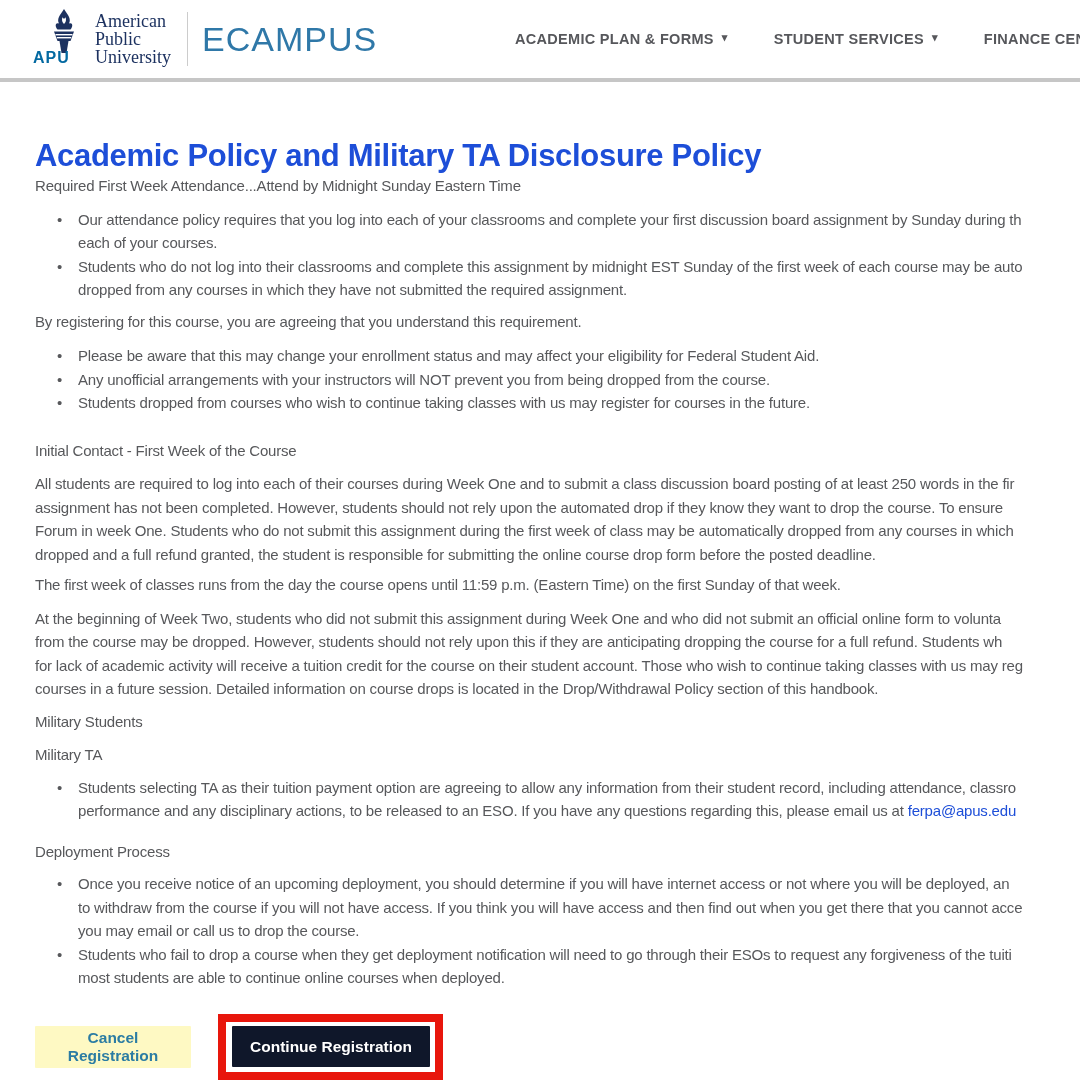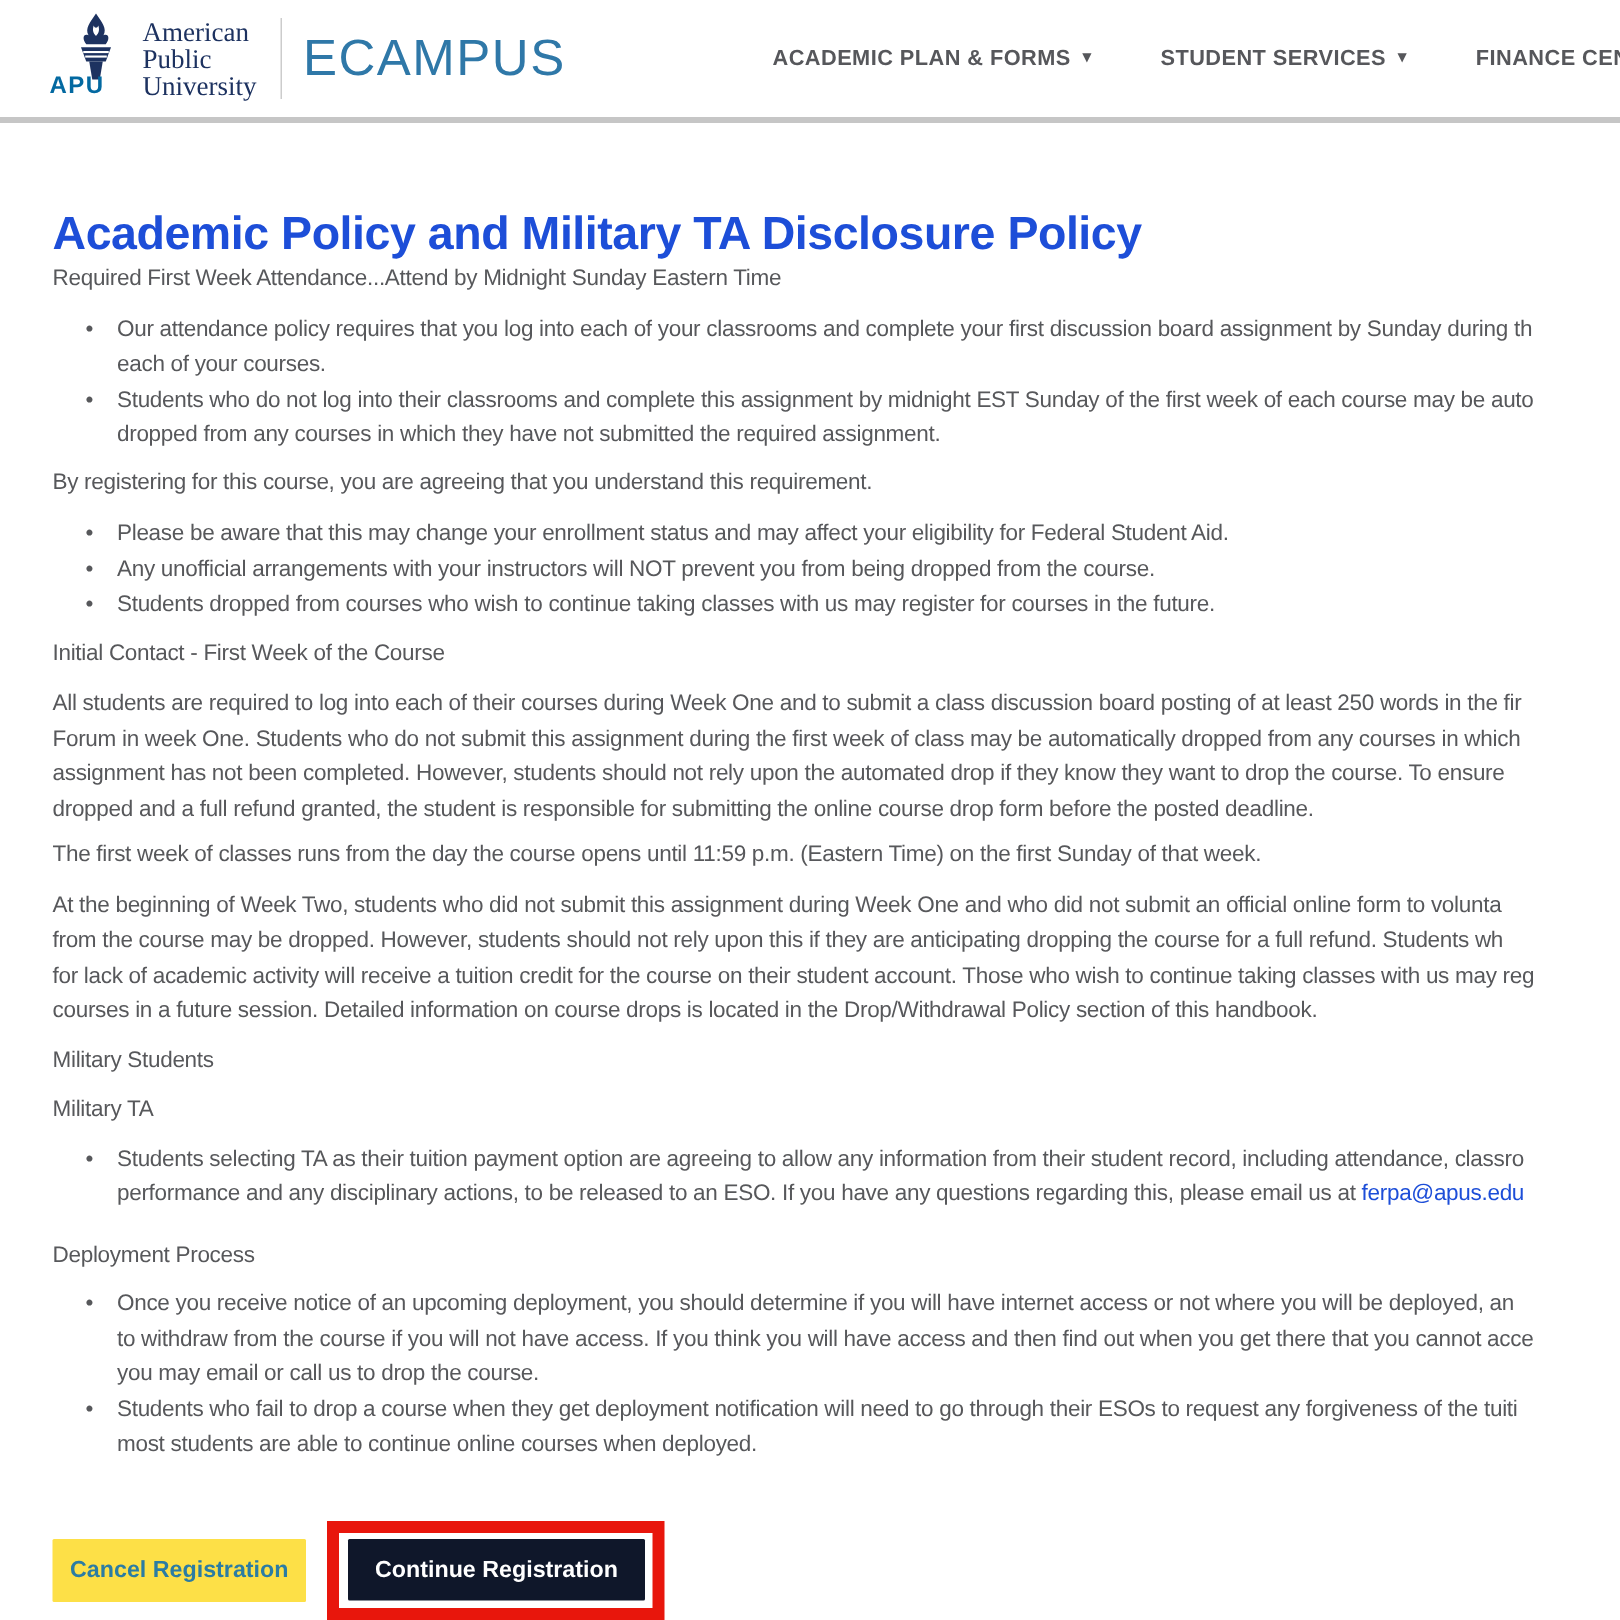--- a/index.html
+++ b/index.html
@@ -22,34 +22,34 @@
   
   .main{padding-left:35px;color:#57585b;font-size:15px;letter-spacing:-0.2px;}
   .title{margin:56px 0 0 0;font-size:31px;line-height:36px;font-weight:700;color:#1d4ed8;letter-spacing:-0.3px;}
   .ln{line-height:23.5px;white-space:nowrap;}
   .li{display:flex;margin-left:22px;}
   .dot{width:21px;flex:none;line-height:23.5px;}
   .mt-s1h{}
   .mt-la{margin-top:10px;}
   .mt-p1{margin-top:8px;}
   .mt-lb{margin-top:11px;}
-  .mt-h2{margin-top:9px;}
+  .mt-h2{margin-top:24px;}
   .mt-p2{margin-top:10px;}
   .mt-p3{margin-top:7px;}
   .mt-p4{margin-top:10px;}
   .mt-h3{margin-top:9px;}
   .mt-h4{margin-top:10px;}
   .mt-lc{margin-top:9px;}
   .mt-h5{margin-top:17px;}
   .mt-ld{margin-top:9px;}
   .email-link{color:#1d4ed8;text-decoration:none;}
   
   .btn{position:absolute;border:none;font-family:"Liberation Sans",sans-serif;
        font-size:15.5px;font-weight:700;cursor:pointer;border-radius:1px;}
-  .btn-cancel{left:35px;top:1026px;width:169px;height:42px;background:#fde047;color:#2b7ca3;}
+  .btn-cancel{left:35px;top:1026px;width:156px;height:42px;background:#fef9c3;color:#2b7ca3;}
   .btn-continue{left:232px;top:1026px;width:198px;height:41px;background:#0f172a;color:#ffffff;}
   .red-box{position:absolute;left:218px;top:1014px;width:209px;height:50px;
            border:8px solid #e8160c;pointer-events:none;}
 </style>
 </head>
 <body>
 
 <div class="page">
 
   <div class="header">
@@ -125,22 +125,22 @@
       <div class="li">
         <span class="dot">•</span>
         <div class="ln">Students dropped from courses who wish to continue taking classes with us may register for courses in the future.</div>
       </div>
     </div>
 
     <div class="ln mt-h2">Initial Contact - First Week of the Course</div>
 
     <div class="mt-p2">
       <div class="ln">All students are required to log into each of their courses during Week One and to submit a class discussion board posting of at least 250 words in the fir</div>
+      <div class="ln">assignment has not been completed. However, students should not rely upon the automated drop if they know they want to drop the course. To ensure</div>
       <div class="ln">Forum in week One. Students who do not submit this assignment during the first week of class may be automatically dropped from any courses in which</div>
-      <div class="ln">assignment has not been completed. However, students should not rely upon the automated drop if they know they want to drop the course. To ensure</div>
       <div class="ln">dropped and a full refund granted, the student is responsible for submitting the online course drop form before the posted deadline.</div>
     </div>
 
     <div class="ln mt-p3">The first week of classes runs from the day the course opens until 11:59 p.m. (Eastern Time) on the first Sunday of that week.</div>
 
     <div class="mt-p4">
       <div class="ln">At the beginning of Week Two, students who did not submit this assignment during Week One and who did not submit an official online form to volunta</div>
       <div class="ln">from the course may be dropped. However, students should not rely upon this if they are anticipating dropping the course for a full refund. Students wh</div>
       <div class="ln">for lack of academic activity will receive a tuition credit for the course on their student account. Those who wish to continue taking classes with us may reg</div>
       <div class="ln">courses in a future session. Detailed information on course drops is located in the Drop/Withdrawal Policy section of this handbook.</div>

